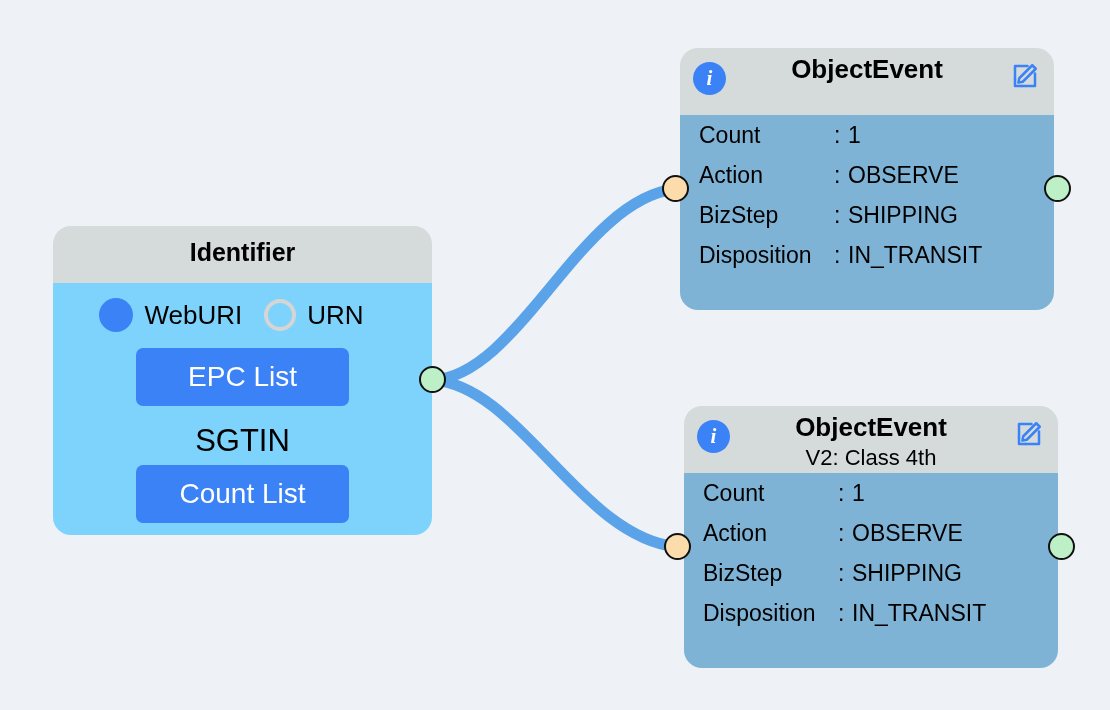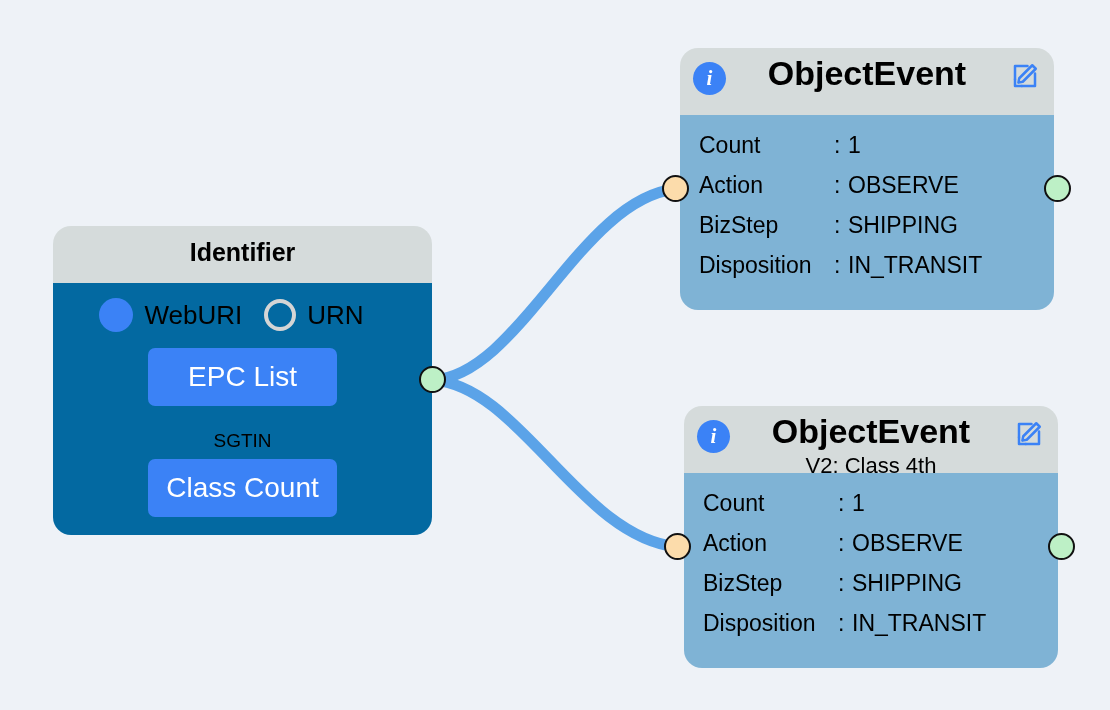--- a/index.html
+++ b/index.html
@@ -66,21 +66,21 @@
     height: 309px;
   }
   #identifier-node .node-header {
     height: 57px;
     padding-top: 13px;
   }
   #identifier-node .node-title {
     font-size: 25px;
   }
   #identifier-node .node-body {
-    background: #0369a1;
+    background: #7dd3fc;
     height: 252px;
     padding: 0;
   }
   .radio-row {
     display: flex;
     align-items: center;
     justify-content: center;
     padding-top: 15px;
     gap: 0px;
   }
@@ -101,57 +101,57 @@
     flex: none;
   }
   .radio-label {
     font-size: 26px;
     color: #000;
     margin-left: 11px;
     margin-right: 22px;
     white-space: nowrap;
   }
   .list-btn {
-    width: 189px;
+    width: 213px;
     height: 58px;
-    margin: 16px auto;
+    margin: 10px auto;
     background: #3b82f6;
     border-radius: 7px;
     color: #fff;
     font-size: 28px;
     display: flex;
     align-items: center;
     justify-content: center;
   }
   #epc-list-button { margin-top: 16px; }
   #class-list-button { margin-top: 0px; }
   .middle-label {
     text-align: center;
-    font-size: 19px;
+    font-size: 31px;
     color: #000;
     line-height: 1.0;
     padding-top: 9px;
     padding-bottom: 9px;
   }
 
   
   .event-node { width: 374px; }
   #event-node-1 { left: 680px; top: 48px; height: 262px; }
   #event-node-2 { left: 684px; top: 406px; height: 262px; }
 
   .event-node .node-header {
     height: 67px;
     padding-top: 7px;
   }
-  .event-node .node-title { font-size: 34px; }
+  .event-node .node-title { font-size: 26px; }
   .event-node .node-subtitle { font-size: 22px; padding-top: 3px; }
   .event-node .node-body {
     background: #7fb3d5;
     height: 195px;
-    padding-top: 10px;
+    padding-top: 0;
   }
   .info-icon {
     position: absolute;
     left: 13px;
     top: 14px;
     width: 33px;
     height: 33px;
     border-radius: 50%;
     background: #3b82f6;
     color: #fff;
@@ -219,21 +219,21 @@
         <span class="radio-dot"></span>
         <span class="radio-label">WebURI</span>
         <span class="radio-ring"></span>
         <span class="radio-label">URN</span>
       </div>
 
       <div class="list-btn" id="epc-list-button">EPC List</div>
 
       <div class="middle-label">SGTIN</div>
 
-      <div class="list-btn" id="class-list-button">Class Count</div>
+      <div class="list-btn" id="class-list-button">Count List</div>
     </div>
   </div>
 
   <div class="node event-node" id="event-node-1">
     <div class="node-header">
       <div class="info-icon">i</div>
       <div class="edit-icon">
         <svg viewBox="0 0 24 24" width="30" height="30" fill="none" stroke="#3b82f6" stroke-width="2" stroke-linecap="round" stroke-linejoin="round">
           <path d="M4 14.5V20h5.5"></path>
           <path d="M4 14.5V4h10"></path>

